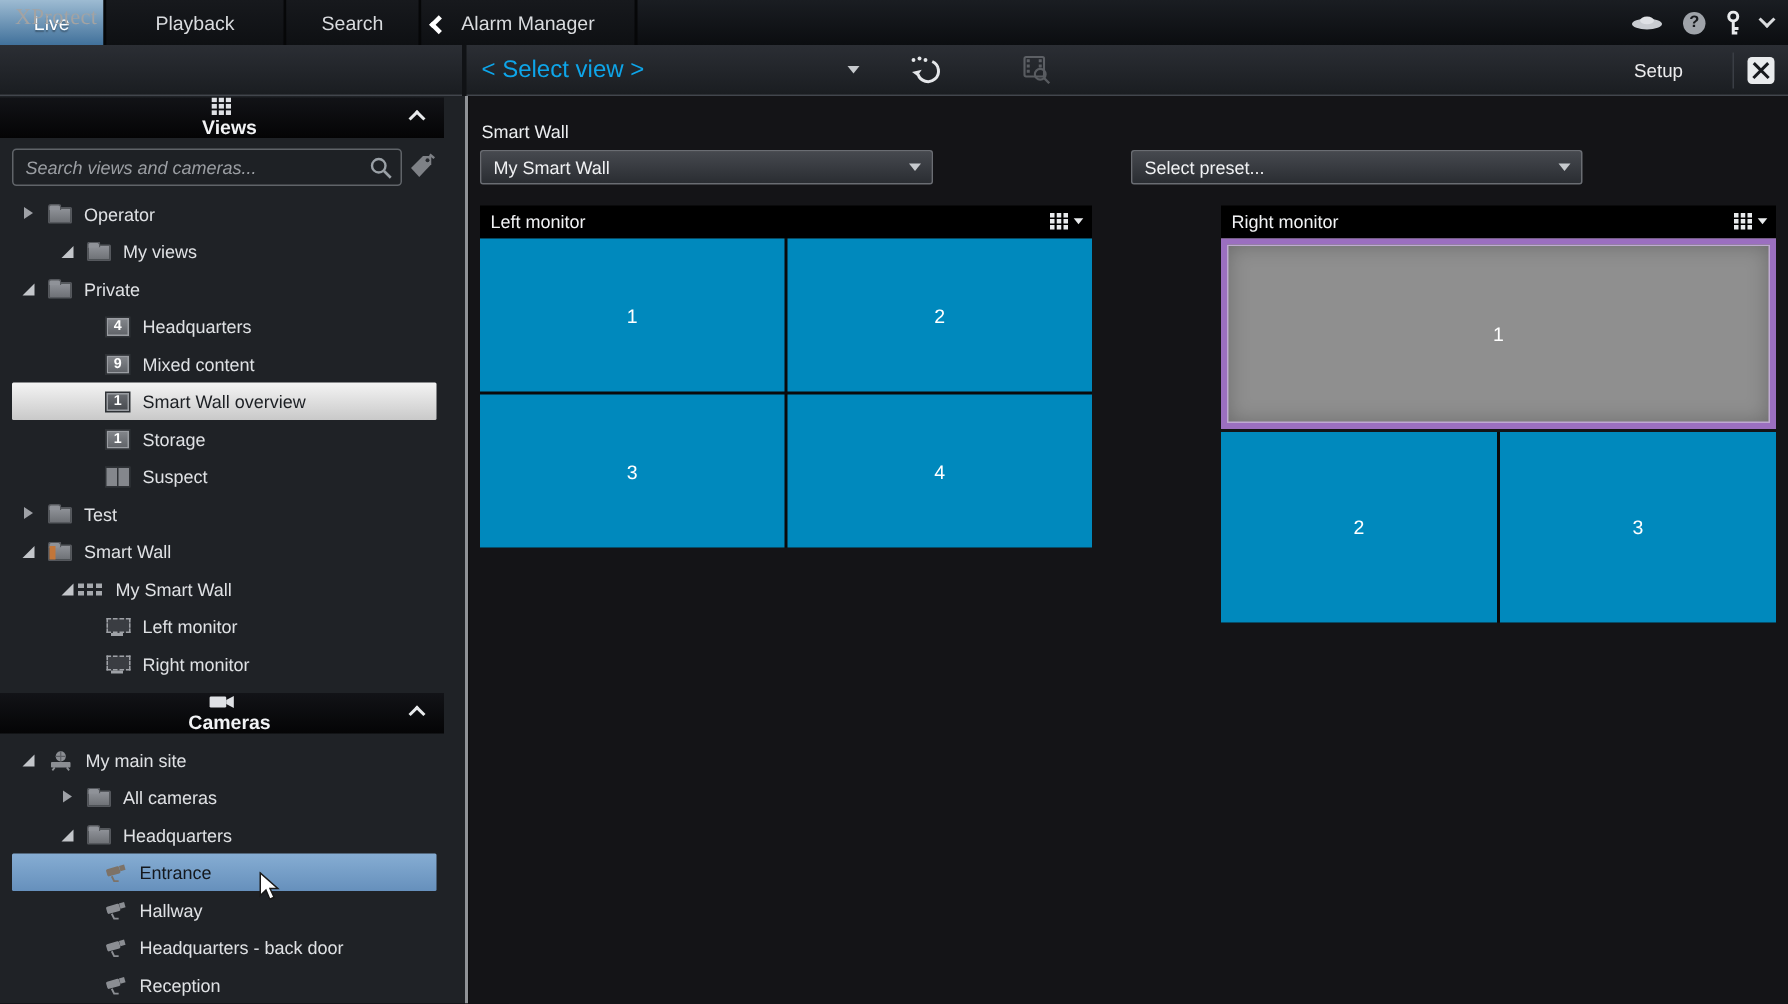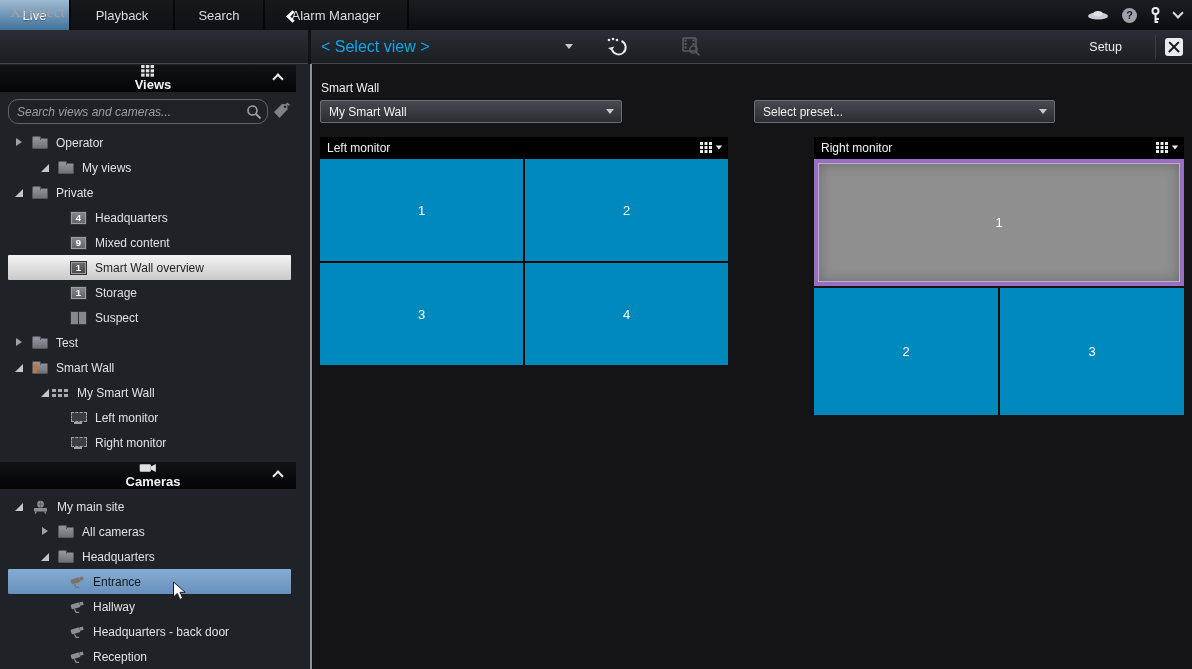--- a/index.html
+++ b/index.html
@@ -8,21 +8,21 @@
   body { position:relative; color:#e4e6e9; }
 
   
   .tabbar { position:absolute; left:0; top:0; width:1192px; height:30px;
     background:linear-gradient(180deg,#1a1d22,#0b0d10); display:flex; }
   .tab { height:30px; display:flex; align-items:center; justify-content:center;
     font-size:13px; color:#d9dbde; background:linear-gradient(180deg,#17191d,#0e1013);
     border-right:2px solid #060708; cursor:default; }
   .tab.active { background:linear-gradient(180deg,var(--tab-active-top,#9DBBD2),var(--tab-active-bottom,#41719B));
     color:#fff; text-shadow:0 1px 1px rgba(0,0,0,.35); }
-  .t0{width:71px} .t1{width:104px} .t2{width:90px} .t3{width:144px} .t4{width:148px}
+  .t0{width:71px} .t1{width:120px} .t2{width:90px} .t3{width:144px} .t4{width:148px}
   .tabbar-icons { position:absolute; right:10px; top:0; height:30px; display:flex; align-items:center; gap:13px; }
   .help-bubble { width:15px; height:15px; border-radius:50%; background:#9fa3a9; color:#17191d;
     font-size:11px; font-weight:bold; display:flex; align-items:center; justify-content:center; }
   .chev-down { width:8px; height:8px; border-right:2px solid #d9dbde; border-bottom:2px solid #d9dbde;
     transform:rotate(45deg); margin-top:-4px; }
 
   
   .toolbar { position:absolute; left:0; top:30px; width:1192px; height:34px;
     background:linear-gradient(180deg,#2b2e34,#1a1d21); border-bottom:1px solid #42464d; }
   .app-title { position:absolute; left:10px; top:4px; font-size:15px; color:#a3a3a3; letter-spacing:.2px;font-family:Liberation Serif, serif; }
@@ -49,21 +49,21 @@
   .v-divider { position:absolute; left:310px; top:64px; width:2px; height:605px; background:#8f9296; }
   .v-divider2 { position:absolute; left:312px; top:64px; width:1px; height:605px; background:#0c0d0f; }
 
   .panel-header { position:absolute; left:0; width:296px; height:27px;
     background:linear-gradient(180deg,#121317,#040405); display:flex; align-items:center; padding:0 10px;flex-direction:column; }
   .panel-title { font-size:13px; font-weight:bold; color:#f2f3f5; margin-left:10px; }
   .chev-up { position:absolute; right:14px; top:11px; width:8px; height:8px;
     border-left:2px solid #e8eaec; border-top:2px solid #e8eaec; transform:rotate(45deg); }
 
   .search-wrap { position:absolute; left:8px; top:99px; width:260px; height:25px; }
-  .search-input { width:100%; height:100%; background:#1e2125; border:1px solid #606469; border-radius:10px;
+  .search-input { width:100%; height:100%; background:#1e2125; border:1px solid #606469; border-radius:3px;
     color:#cfd2d6; font-size:12px; padding:0 26px 0 8px; outline:none; font-family:"Liberation Sans",sans-serif; }
   .search-input::placeholder { color:#9b9ea3; font-style:italic; }
   .mag { position:absolute; right:6px; top:5px; }
   .tag-icon { position:absolute; left:272px; top:102px; }
 
   .tree { position:absolute; left:0; width:310px; }
   .views-tree { top:130px; } .cams-tree { top:494px; }
   .trow { position:relative; left:8px; width:283px; height:25px; display:flex; align-items:center; font-size:12px; color:#dfe1e4; }
   .lvl0 { padding-left:6px; } .lvl1 { padding-left:32px; } .lvl2 { padding-left:62px; }
   .trow .tlabel { margin-left:8px; white-space:nowrap; }

